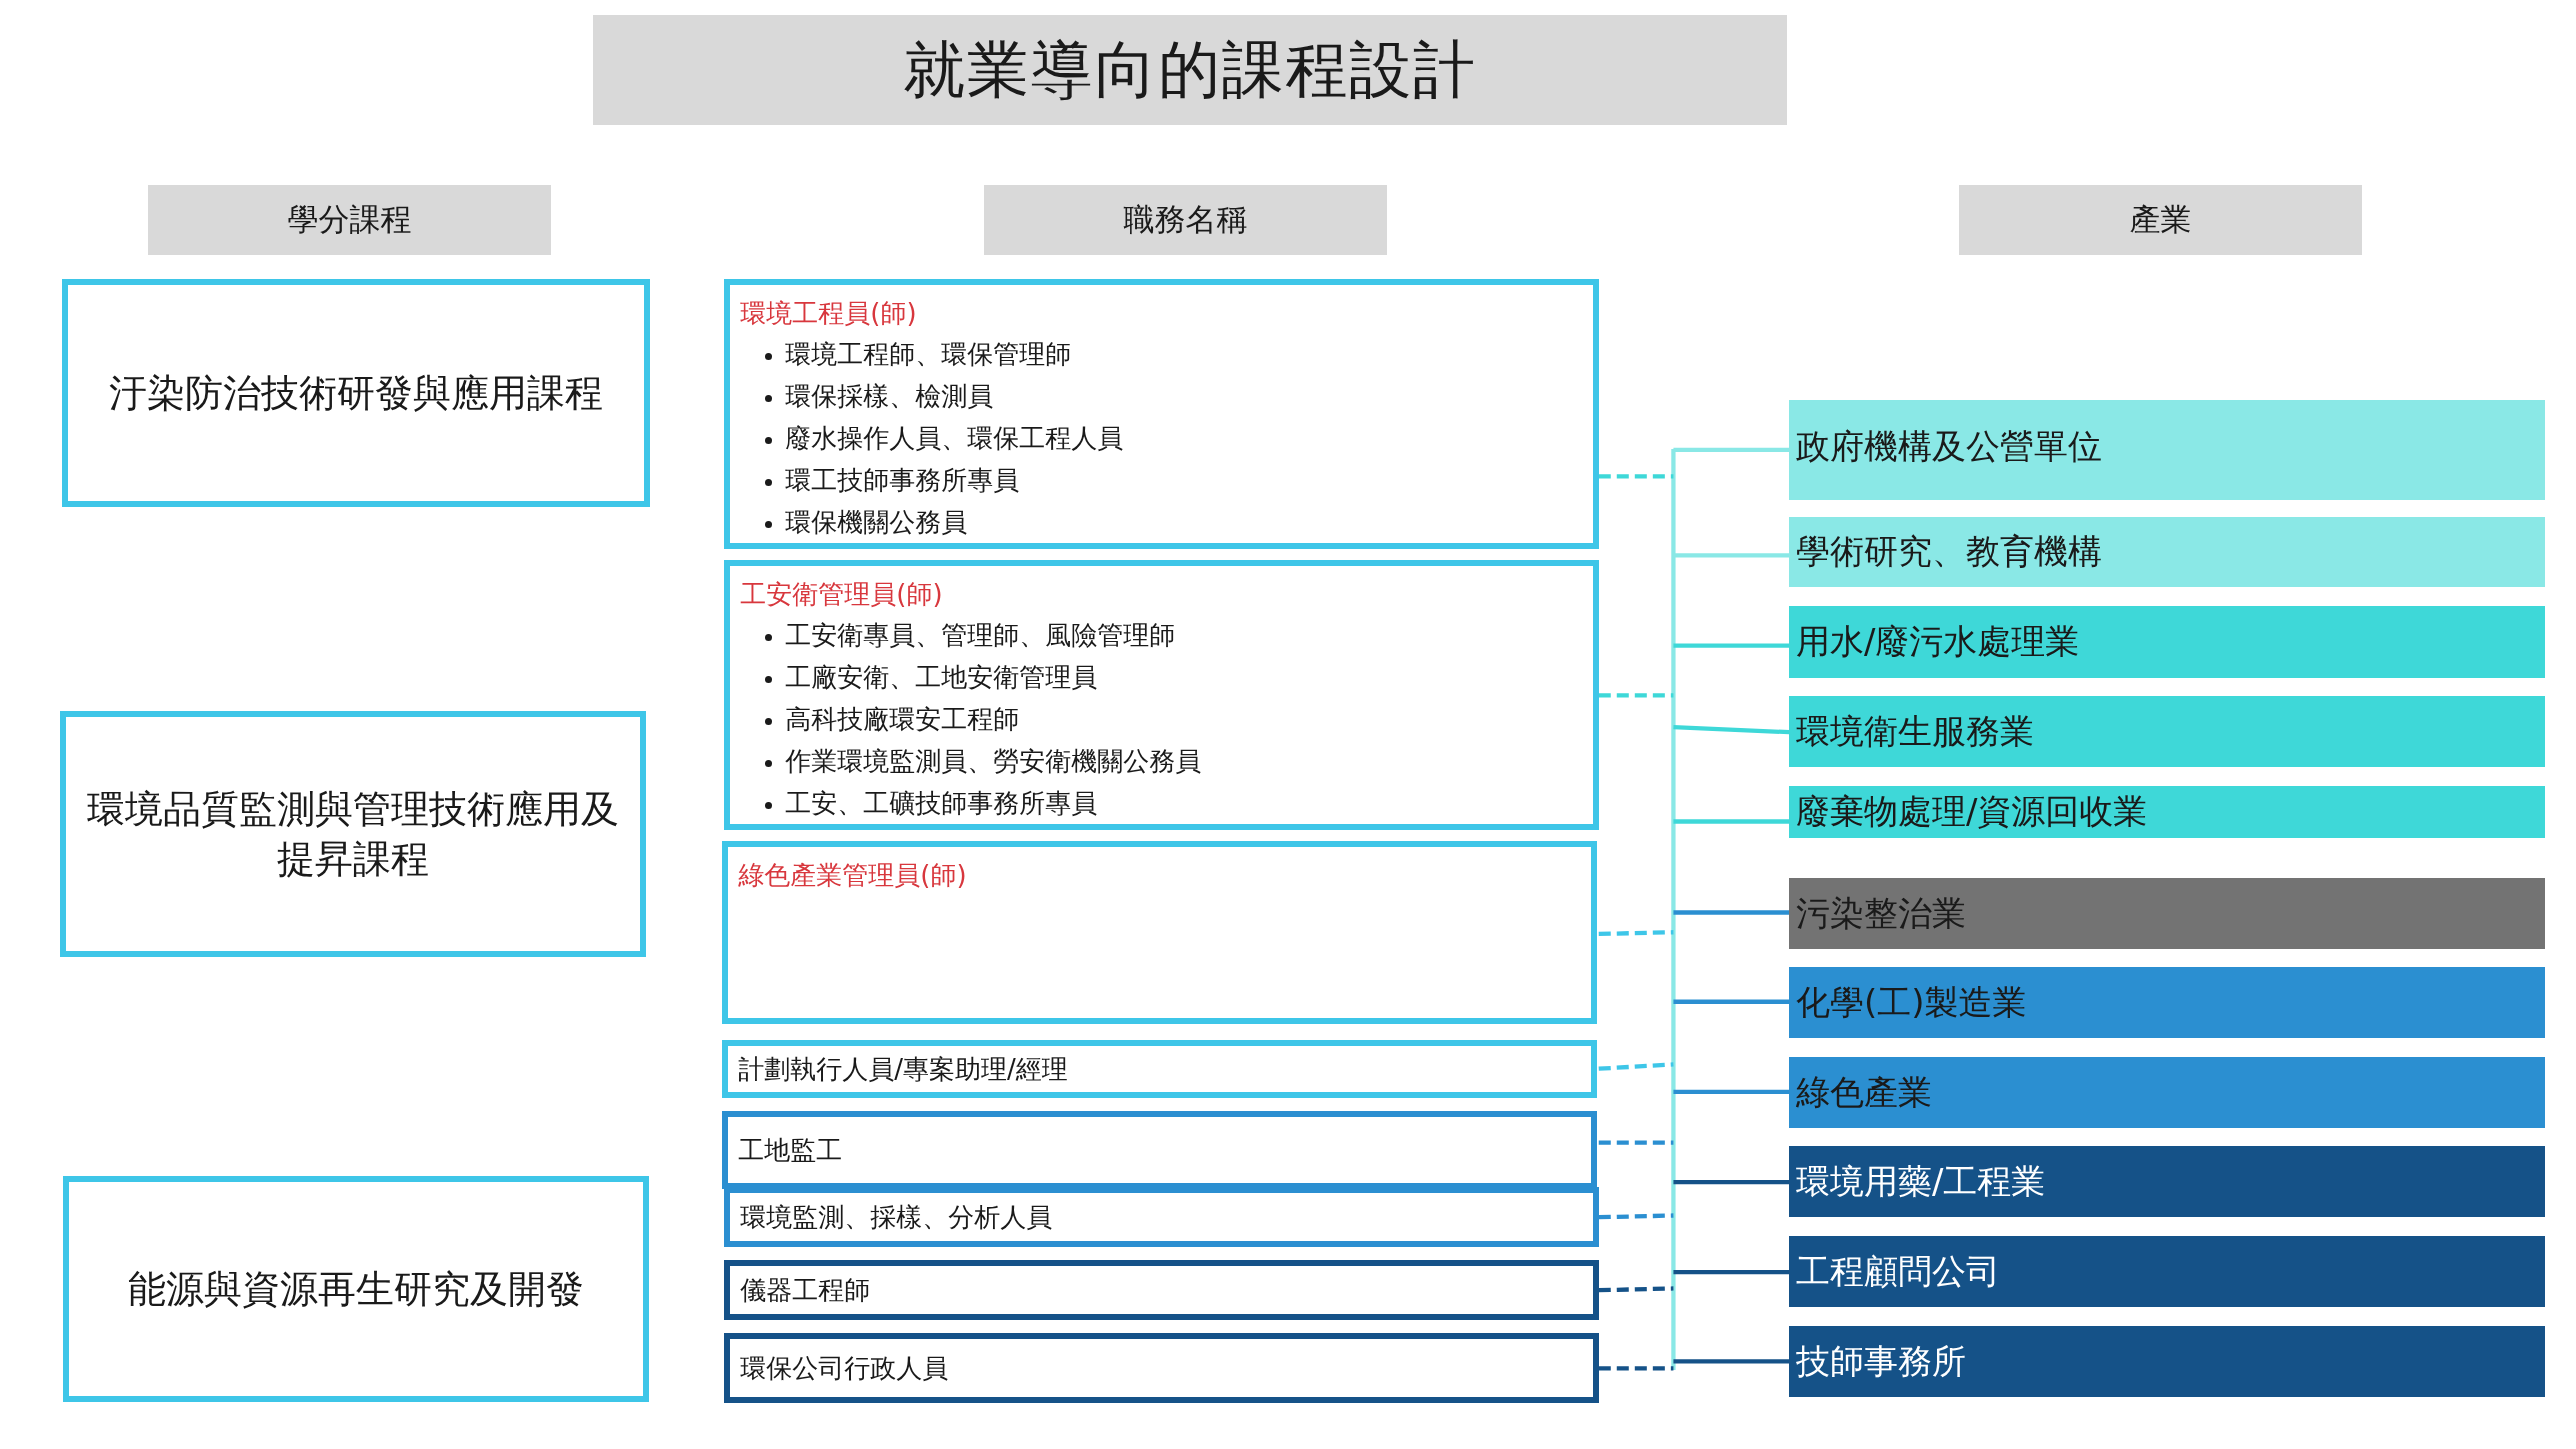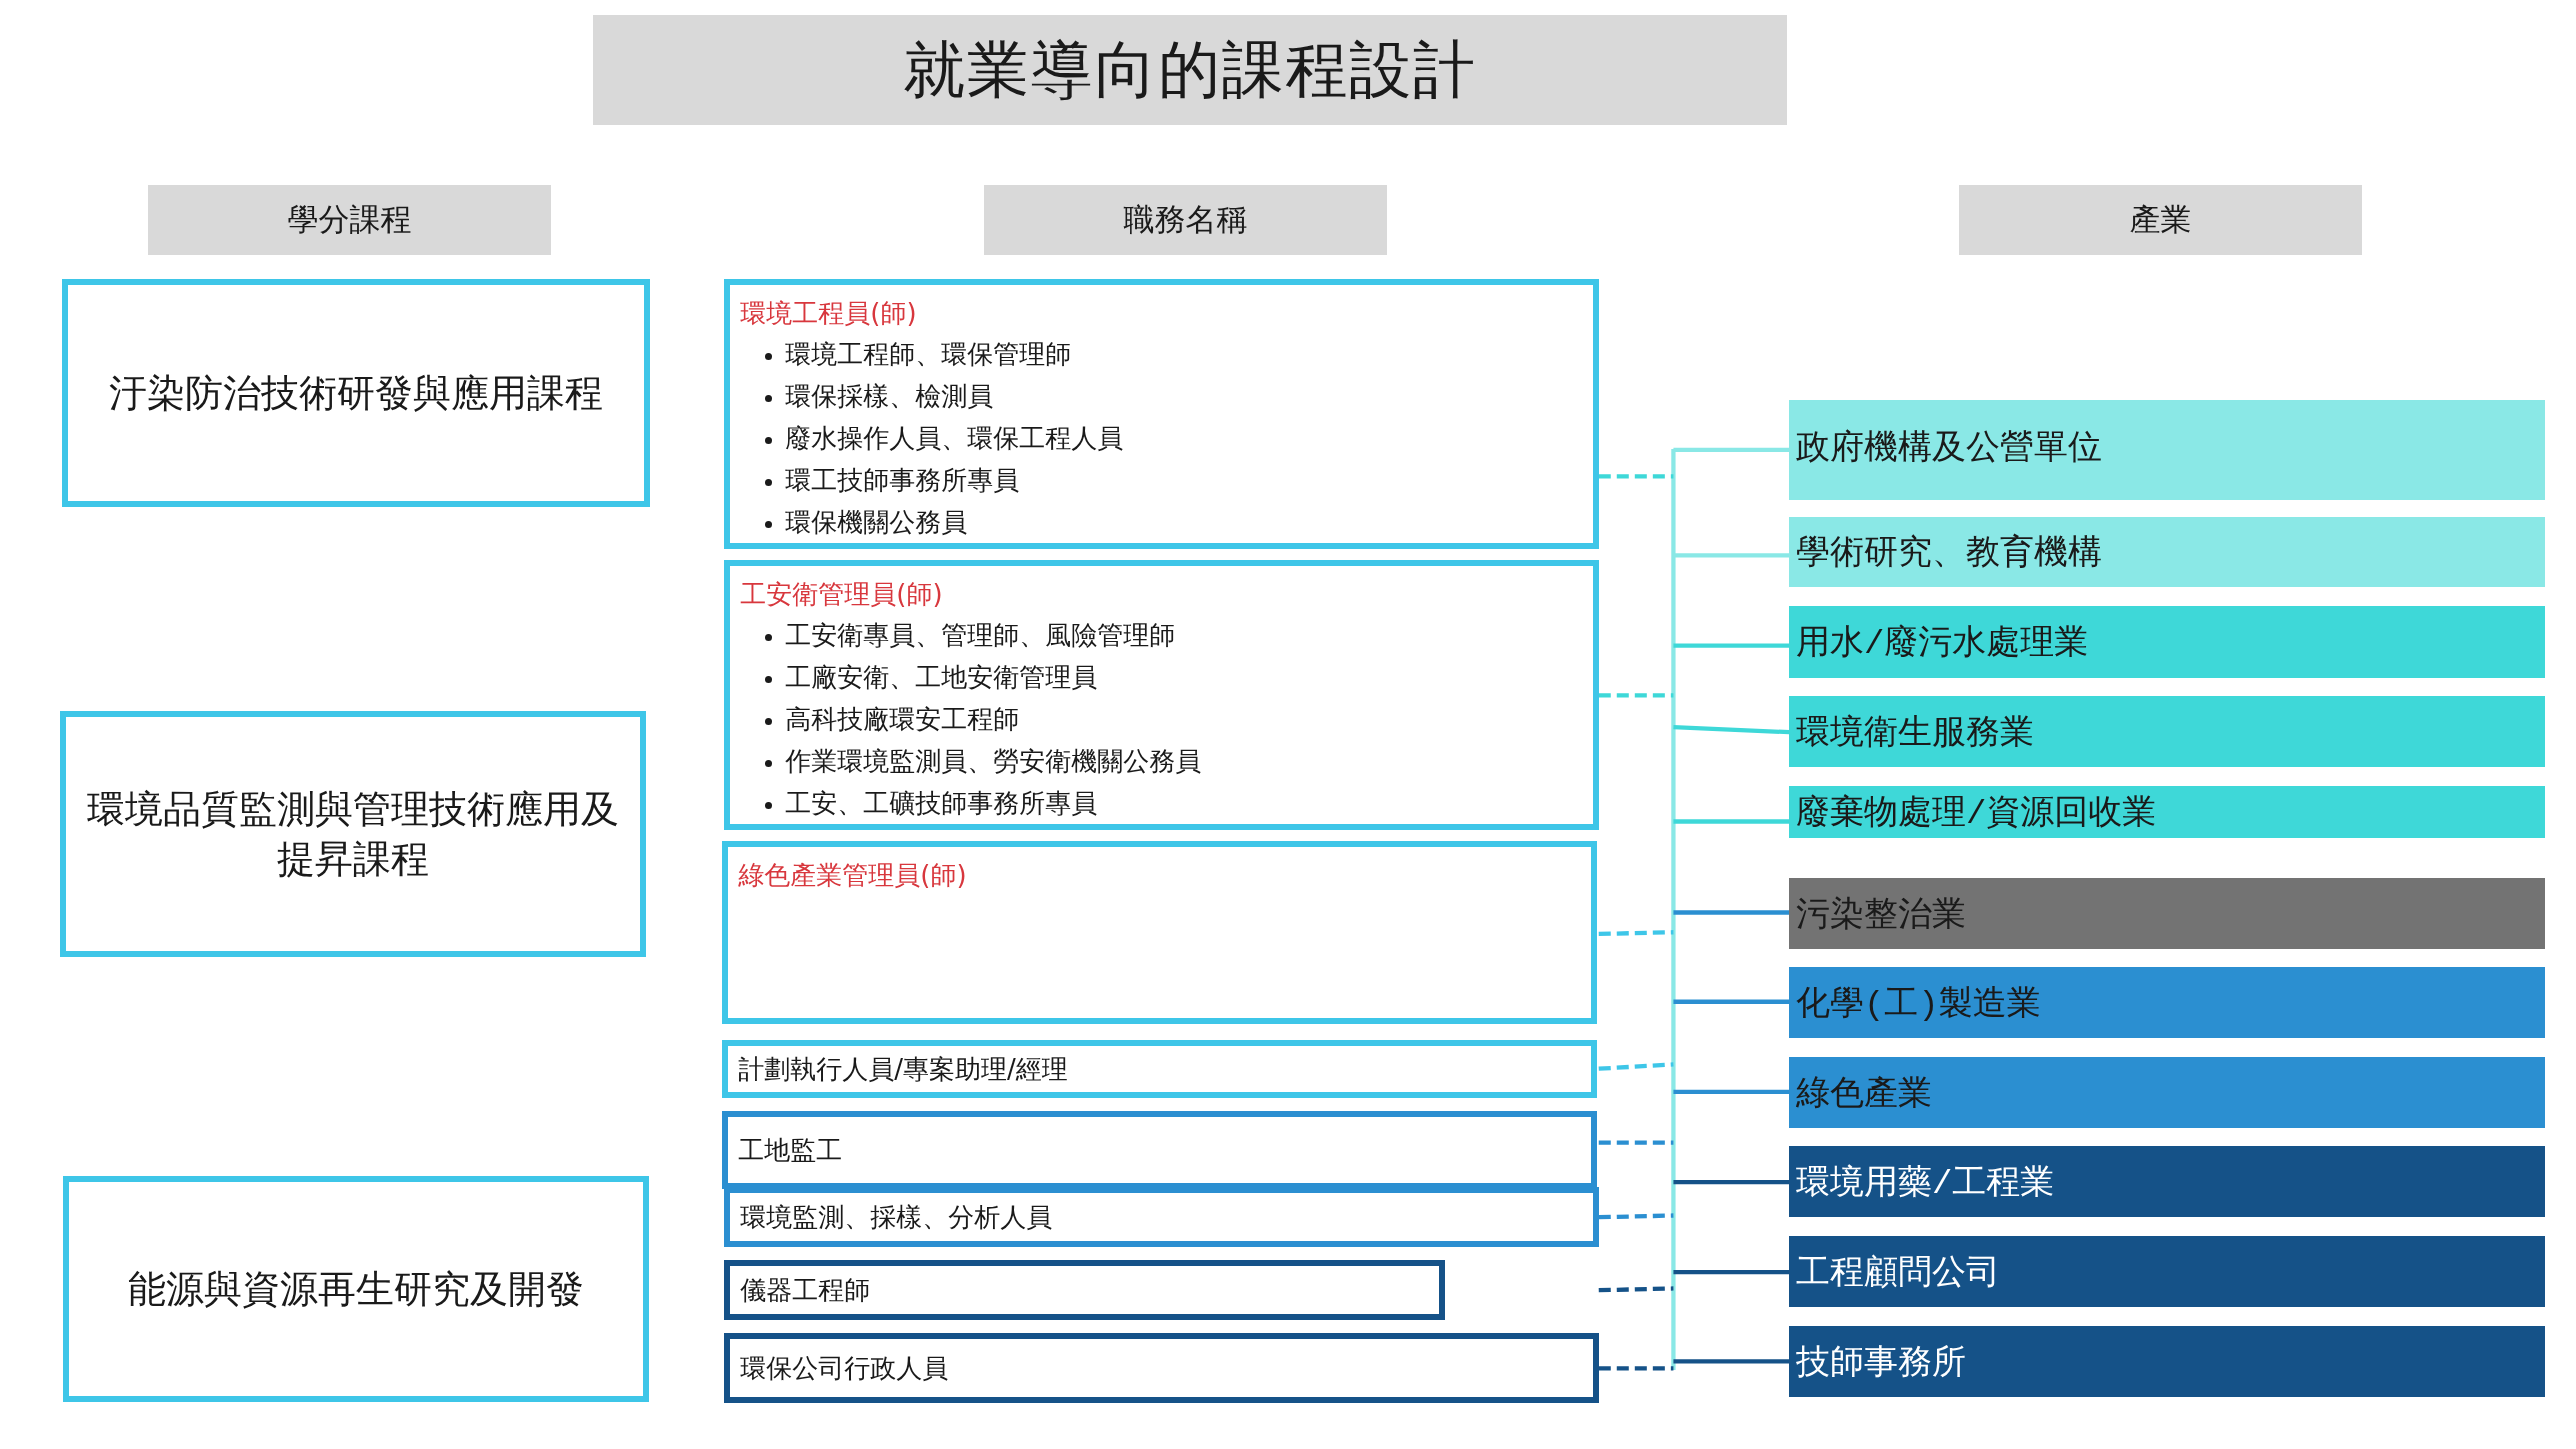--- a/index.html
+++ b/index.html
@@ -11,21 +11,21 @@
   .colhead { top: 185px; width: 403px; height: 70px; background: #d9d9d9;
              display: flex; align-items: center; justify-content: center; font-size: 31px; }
   .course { border: 6px solid #3ec6e8; background: #fff; display: flex; align-items: center;
             justify-content: center; text-align: center; font-size: 38px; line-height: 50px; padding: 0 17px; }
   .job { border: 6px solid #3ec6e8; background: #fff; padding: 5.2px 10.3px; font-size: 26px; }
   .job.simple { display: flex; align-items: center; }
   .job .jtitle { color: #d8373d; font-size: 26px; line-height: 39px; margin-top: 3.4px; }
   .job ul { margin: 0; padding: 0 0 0 45px; }
   .job li { line-height: 42px; font-size: 26px; }
   .job li::marker { font-size: 22px; }
-  .ind { display: flex; align-items: center; padding-left: 6.9px; font-size: 34px; font-family: Liberation Mono, monospace; }
+  .ind { display: flex; align-items: center; padding-left: 6.9px; font-size: 34px; }
   svg.conn { position: absolute; left: 0; top: 0; }
 </style>
 </head>
 <body>
 
 <svg class="conn" width="2576" height="1449" viewBox="0 0 3000 1688">
 
   <line x1="1949" y1="523" x2="1949" y2="1596" stroke="#8ae8e6" stroke-width="5"></line>
 
   <line x1="1862" y1="555" x2="1949" y2="555" stroke="#3ed8d8" stroke-width="5" stroke-dasharray="14,7"></line>
@@ -91,21 +91,21 @@
 </div>
 <div class="abs job simple" style="left:722px; top:1040px; width:875px; height:58px;">
   <span>計劃執行人員/專案助理/經理</span>
 </div>
 <div class="abs job simple" style="left:722px; top:1111px; width:875px; height:78px; border-color:#2b8fd1;">
   <span>工地監工</span>
 </div>
 <div class="abs job simple" style="left:724px; top:1187px; width:875px; height:60px; border-color:#2b8fd1;">
   <span>環境監測、採樣、分析人員</span>
 </div>
-<div class="abs job simple" style="left:724px; top:1260px; width:721px; height:60px; border-color:#155288;">
+<div class="abs job simple" style="left:724px; top:1260px; width:875px; height:60px; border-color:#155288;">
   <span>儀器工程師</span>
 </div>
 <div class="abs job simple" style="left:724px; top:1333px; width:875px; height:70px; border-color:#155288;">
   <span>環保公司行政人員</span>
 </div>
 
 <div class="abs ind" style="left:1789px; top:400px; width:756px; height:100px; background:#8ae8e6; align-items:flex-start; padding-top:24px;">
   <span>政府機構及公營單位</span>
 </div>
 <div class="abs ind" style="left:1789px; top:517px; width:756px; height:70px; background:#8ae8e6;">

